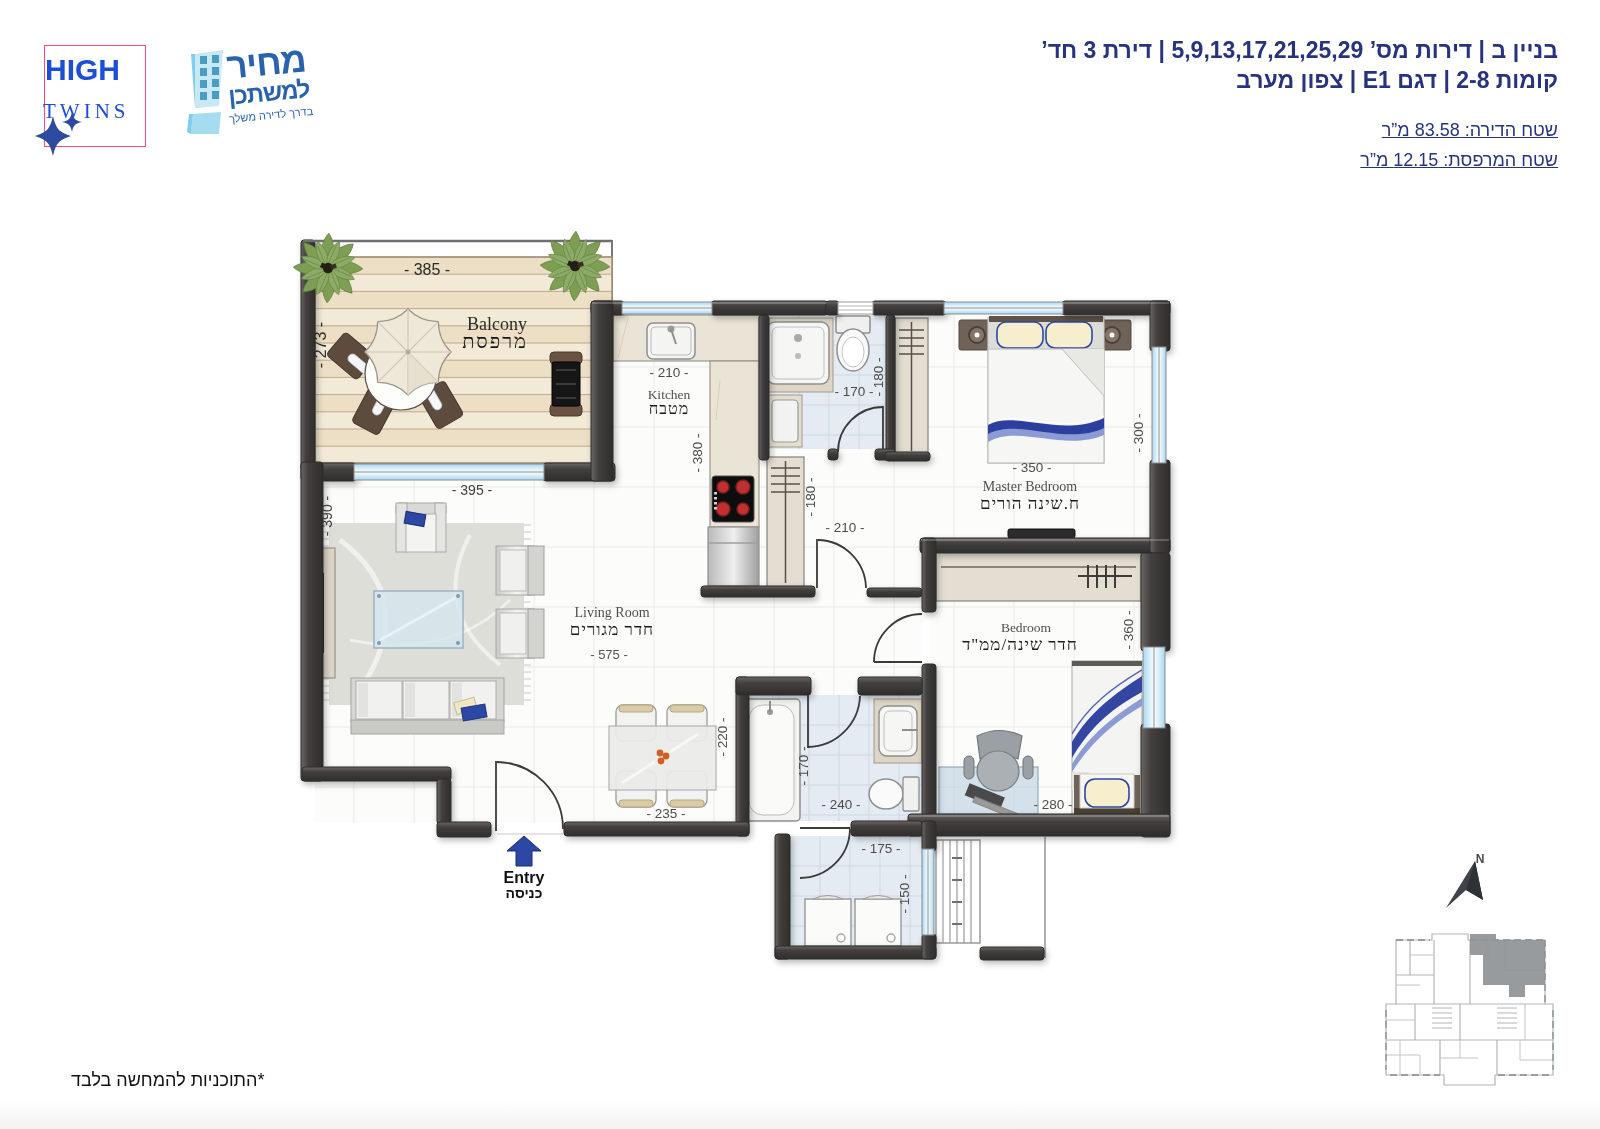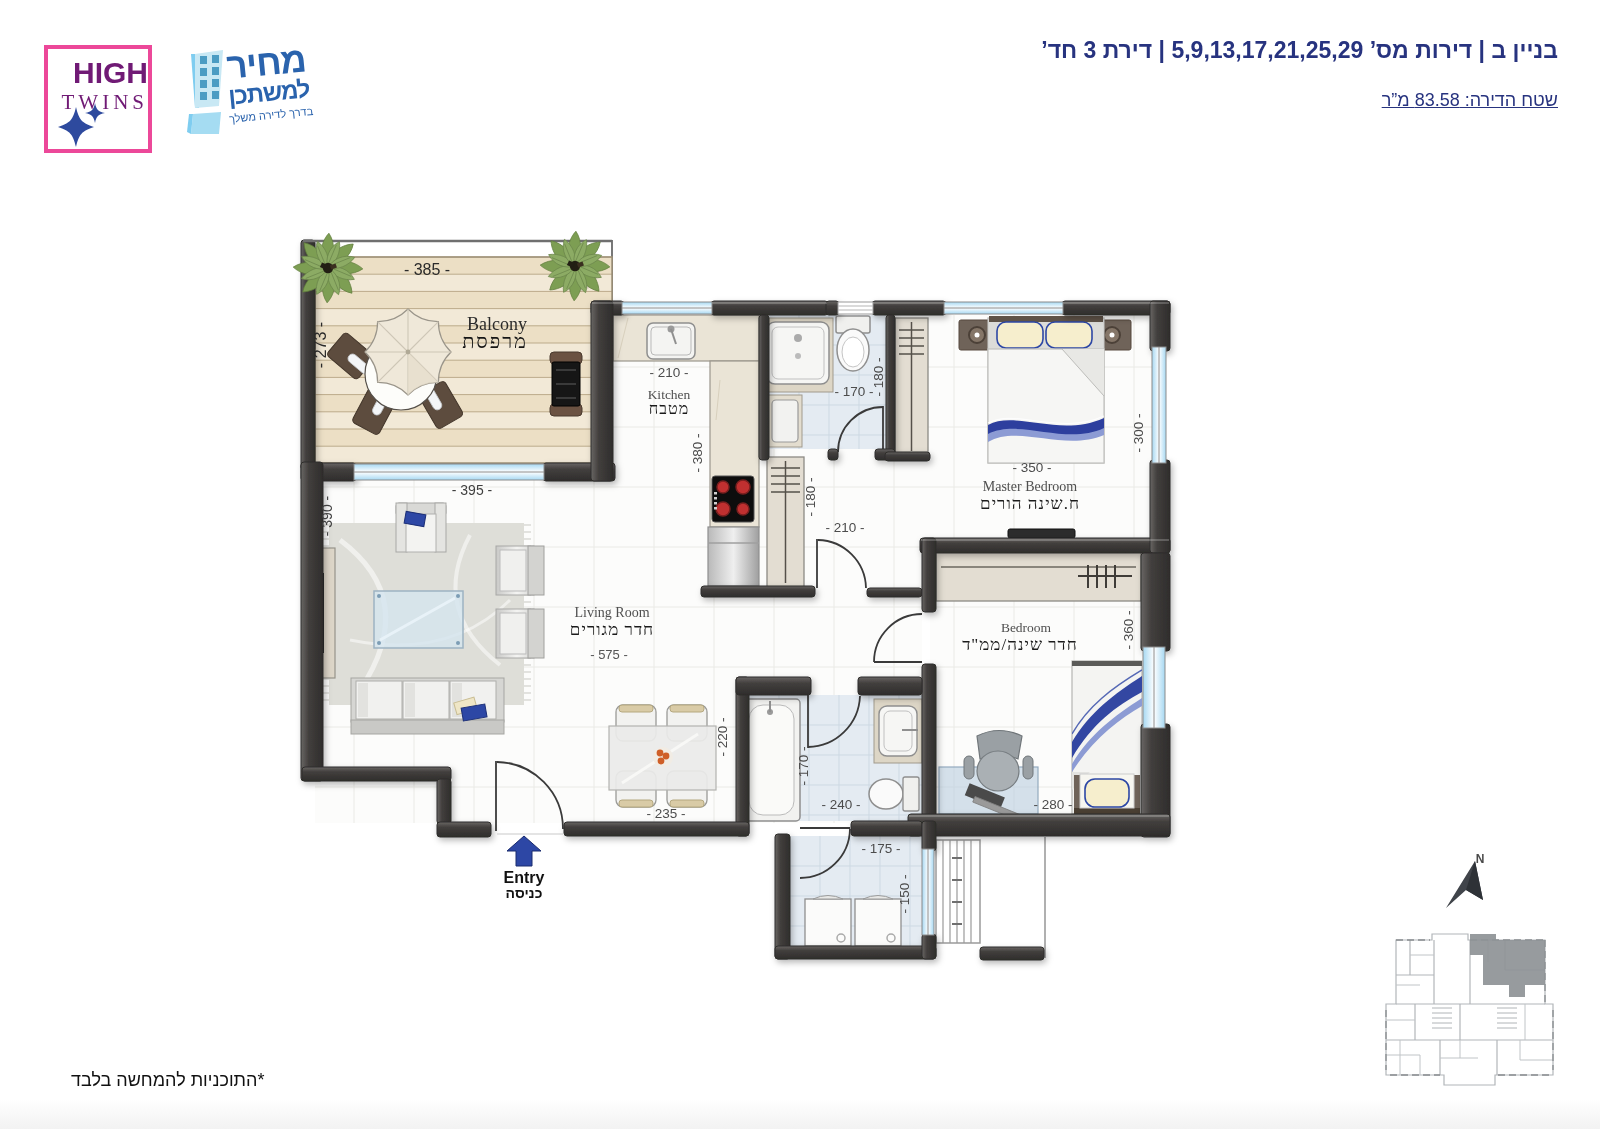--- a/index.html
+++ b/index.html
@@ -2,23 +2,23 @@
 <html><head>
 <meta charset="utf-8">
 <style>
   html,body{margin:0;padding:0;background:#ffffff;}
   body{width:1600px;height:1129px;position:relative;overflow:hidden;
        font-family:"Liberation Sans",sans-serif;}
   .abs{position:absolute;}
   #title{right:42px;top:35px;text-align:right;direction:rtl;color:#27337f;margin-left:34px;}
   #title .b1{font-size:23px;font-weight:bold;line-height:30px;}
   #title .s1{font-size:18px;line-height:30px;margin-top:20px;text-decoration:underline;}
-  #logo1{left:44px;top:45px;width:100px;height:100px;border:4px solid #ec4899;text-align:right;color:#701a75;}
+  #logo1{left:44px;top:45px;width:100px;height:100px;border:1px solid #ec4899;text-align:left;color:#1d4ed8;}
   #logo1 .h{font-size:30px;font-weight:bold;letter-spacing:0px;margin-top:7px;font-family:"Liberation Sans",sans-serif;}
-  #logo1 .t{font-size:21px;letter-spacing:4px;font-family:"Liberation Serif",serif;margin-top:0px;margin-left:-2px;}
+  #logo1 .t{font-size:21px;letter-spacing:4px;font-family:"Liberation Serif",serif;margin-top:12px;margin-left:-2px;}
   #logo2txt{left:220px;top:45px;width:96px;text-align:center;color:#2a63ad;direction:rtl;transform:rotate(-5.5deg);}
   #logo2txt .m1{font-size:36px;font-weight:bold;line-height:35px;letter-spacing:-1px;}
   #logo2txt .m2{font-size:24px;font-weight:bold;line-height:25px;letter-spacing:-1px;}
   #logo2txt .m3{font-size:11px;margin-top:4px;white-space:nowrap;}
   #foot{left:42px;top:1070px;font-size:18px;color:#111;direction:rtl;margin-left:29px;}
 </style>
 </head>
 <body>
 <div class="abs" id="logo1">
   <div class="h">HIGH</div>
@@ -44,21 +44,23 @@
   <polygon points="8,68 36,66 34,88 6,88" fill="#a5dcf2"></polygon>
   <polygon points="4,68 8,68 6,88 2,86" fill="#7fcdf0"></polygon>
 </svg>
 <div class="abs" id="logo2txt">
   <div class="m1">מחיר</div>
   <div class="m2">למשתכן</div>
   <div class="m3">בדרך לדירה משלך</div>
 </div>
 <div class="abs" id="title">
   <div class="b1">בניין ב | דירות מס’ 5,9,13,17,21,25,29 | דירת 3 חד’</div>
+  <div class="b1">קומות 2-8 | דגם E1 | צפון מערב</div>
   <div class="s1">שטח הדירה: 83.58 מ”ר</div>
+  <div class="s1" style="margin-top:0;">שטח המרפסת: 12.15 מ”ר</div>
 </div>
 <div class="abs" style="left:0;top:1099px;width:1600px;height:30px;background:linear-gradient(#ffffff,#f2f2f2);"></div>
 <div class="abs" id="foot">*התוכניות להמחשה בלבד</div>
 
 <svg class="abs" style="left:0;top:0;" width="1600" height="1129" viewBox="0 0 1600 1129" font-family="Liberation Sans, sans-serif">
 <defs>
 <linearGradient id="wg" x1="0" y1="0" x2="0" y2="1">
  <stop offset="0" stop-color="#696664"></stop>
         <stop offset="0.35" stop-color="#423f3d"></stop>
         <stop offset="1" stop-color="#2f2d2c"></stop>

